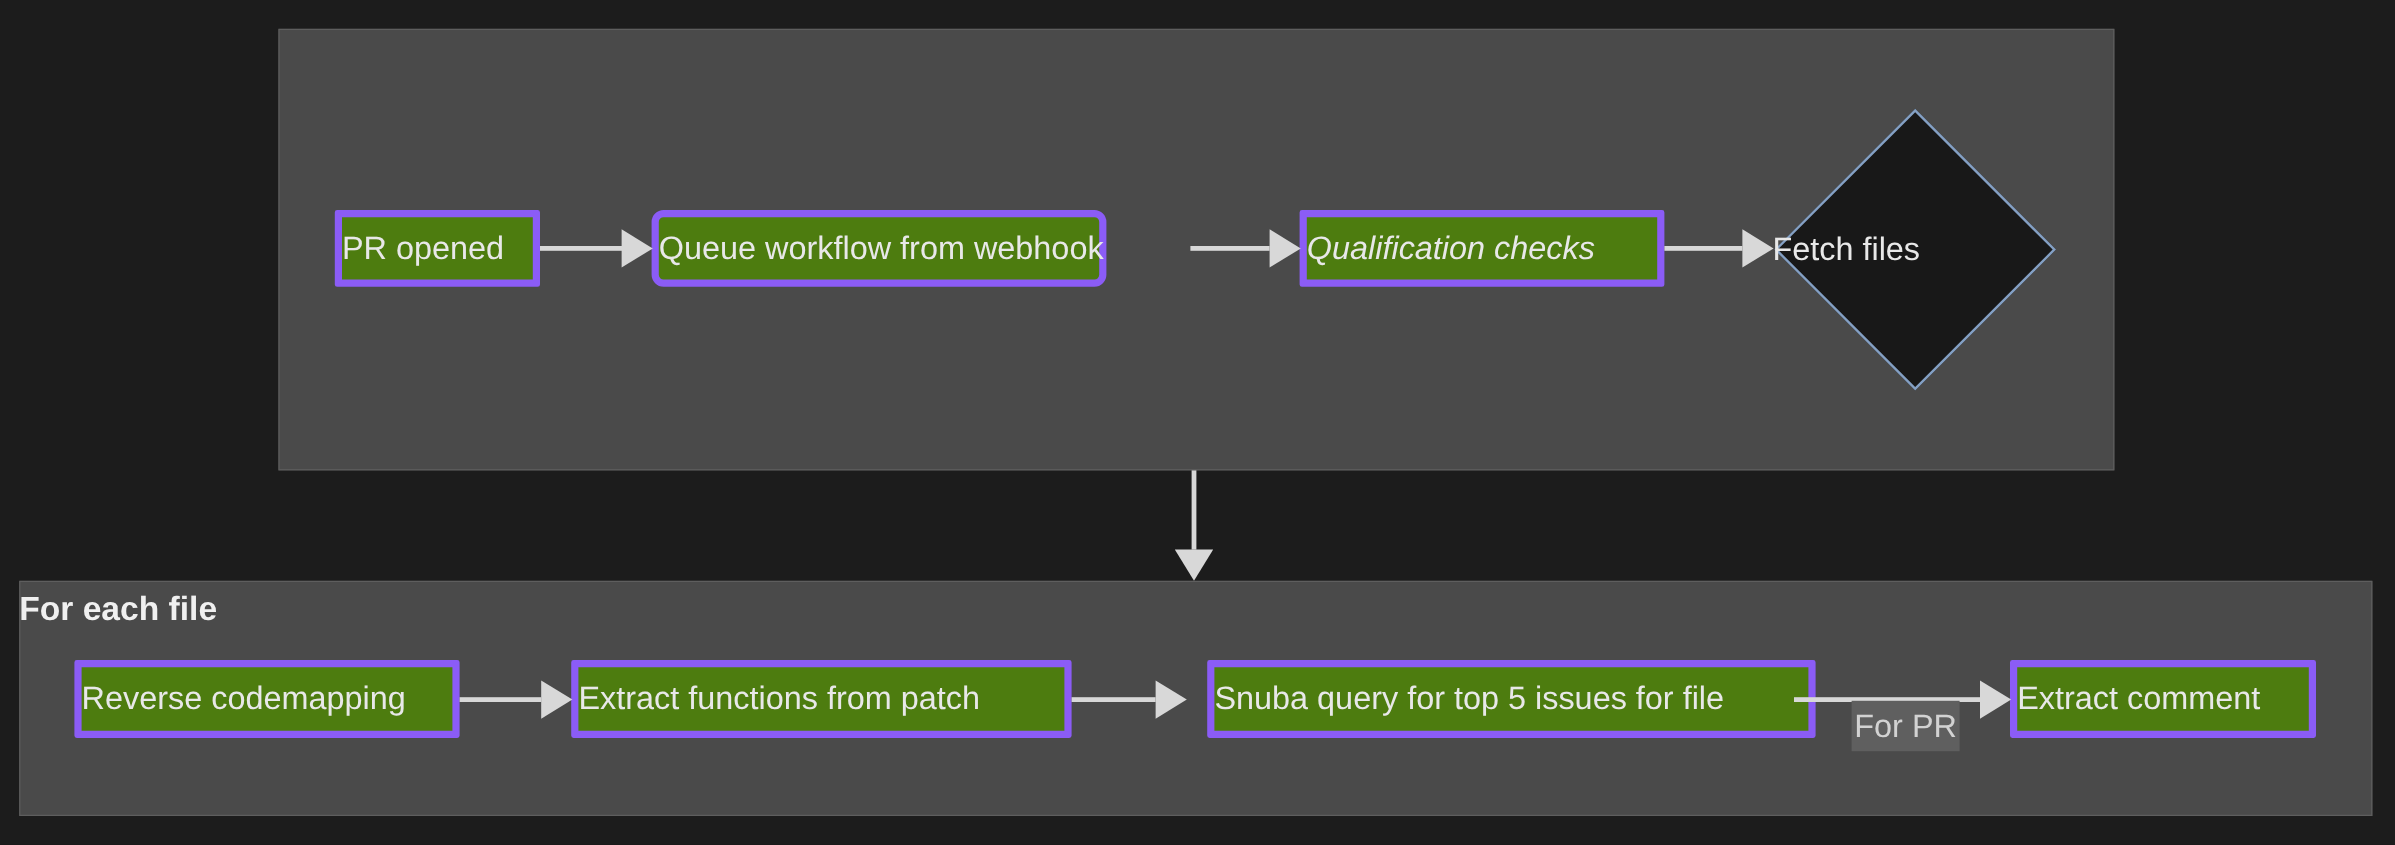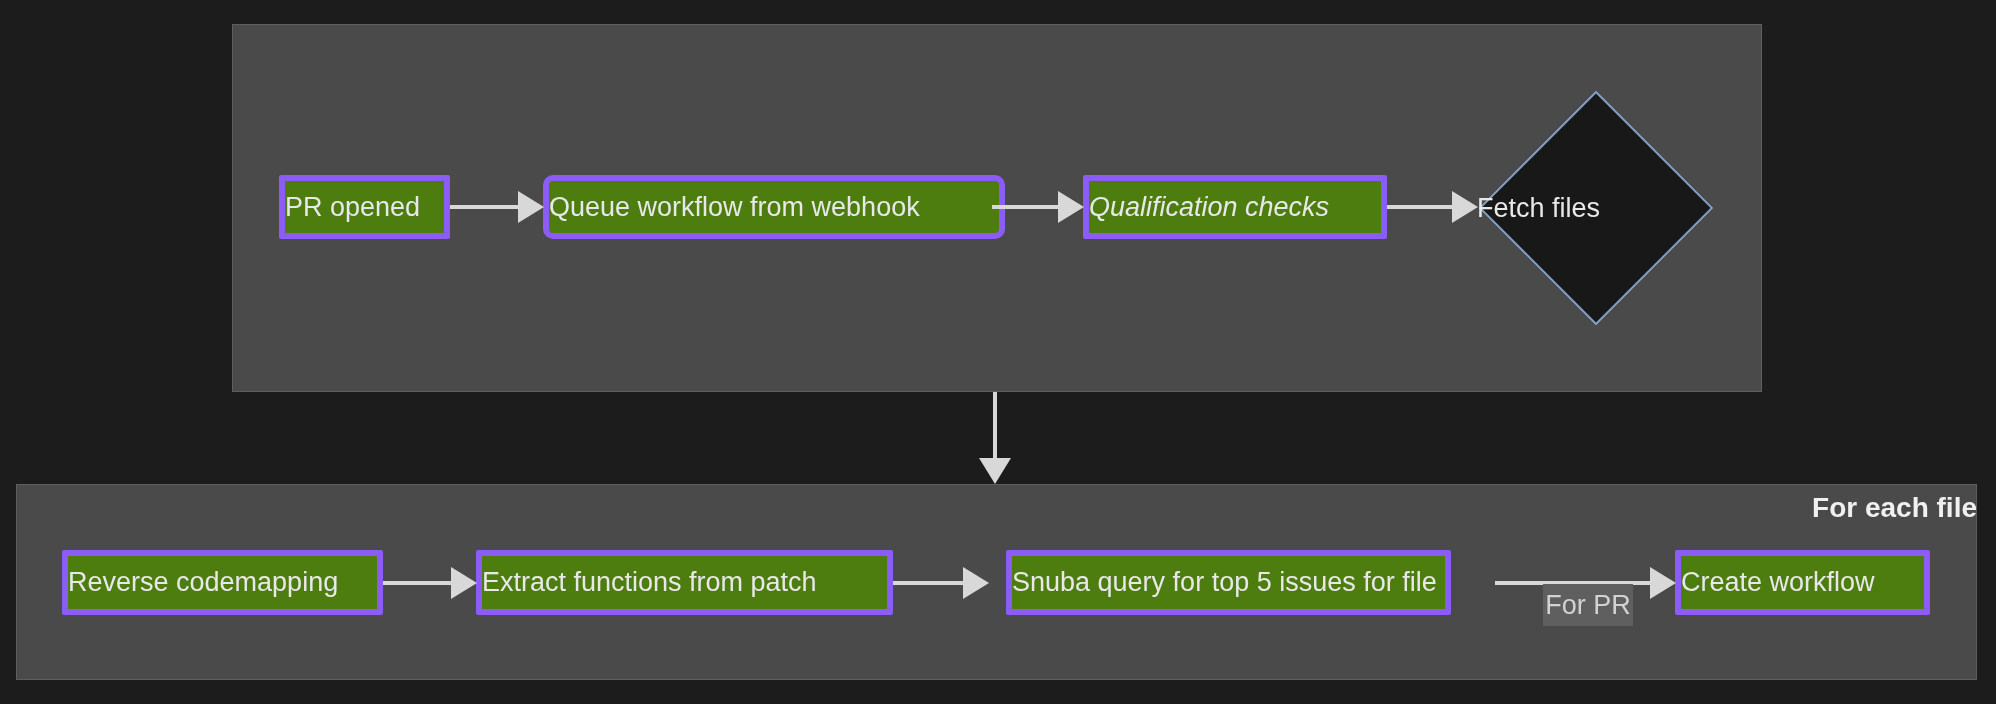--- a/index.html
+++ b/index.html
@@ -22,21 +22,21 @@
     box-sizing: border-box;
   }
   .sub-top    { left: 232px; top: 24px;  width: 1530px; height: 368px; }
   .sub-bottom { left: 16px;  top: 484px; width: 1961px; height: 196px; }
 
   .subgraph-title {
     position: absolute;
     left: 16px;
     top: 492px;
     width: 1961px;
-    text-align: right;
+    text-align: left;
     font-size: 28px;
     font-weight: 600;
     color: #f0f0f0;
   }
 
   .node {
     position: absolute;
     background: #4d7c0f;
     border: 6px solid #8b5cf6;
     border-radius: 2px;
@@ -44,25 +44,25 @@
     display: flex;
     align-items: center;
     justify-content: flex-start;
     color: #e8e8e8;
     font-size: 27px;
     white-space: nowrap;
   }
   .node.rounded { border-radius: 10px; }
 
   #n-pr     { left: 279px;  top: 175px; width: 171px; height: 64px; }
-  #n-queue  { left: 543px;  top: 175px; width: 462px; height: 64px; }
+  #n-queue  { left: 543px;  top: 175px; width: 379px; height: 64px; }
   #n-qual   { left: 1083px; top: 175px; width: 304px; height: 64px; font-style: italic; }
   #n-rev    { left: 62px;   top: 550px; width: 321px; height: 65px; }
   #n-ext    { left: 476px;  top: 550px; width: 417px; height: 65px; }
-  #n-snuba  { left: 1006px;  top: 550px; width: 445px; height: 65px; }
+  #n-snuba  { left: 1006px;  top: 550px; width: 507px; height: 65px; }
   #n-create { left: 1675px; top: 550px; width: 255px; height: 65px; }
 
   .diamond-wrap {
     position: absolute;
     left: 1477px; top: 89px; width: 238px; height: 238px;
     display: flex; align-items: center; justify-content: flex-start;
   }
   .diamond-shape {
     position: absolute;
     left: 50%; top: 50%;
@@ -174,21 +174,21 @@
   <div class="node" id="n-ext">
     <span>Extract functions from patch</span>
   </div>
   <div class="node" id="n-rev">
     <span>Reverse codemapping</span>
   </div>
   <div class="node" id="n-snuba">
     <span>Snuba query for top 5 issues for file</span>
   </div>
   <div class="node" id="n-create">
-    <span>Create workflow</span>
+    <span>Extract comment</span>
   </div>
 
   <div class="edge-line-h bottom" id="b1-line"></div>
   <div class="edge-head-right bottom" id="b1-head"></div>
   <div class="edge-line-h bottom" id="b2-line"></div>
   <div class="edge-head-right bottom" id="b2-head"></div>
   <div class="edge-line-h bottom" id="b3-line"></div>
   <div class="edge-head-right bottom" id="b3-head"></div>
   <div class="edge-label">For PR</div>
 

